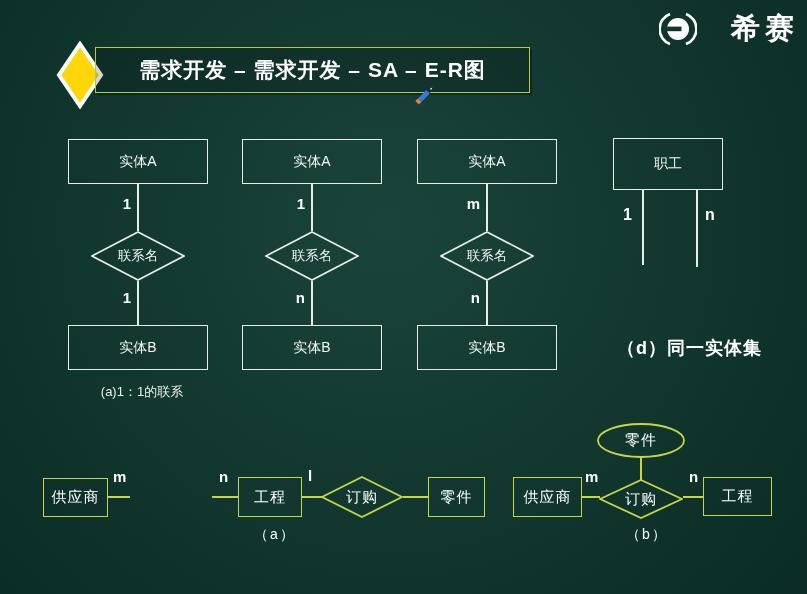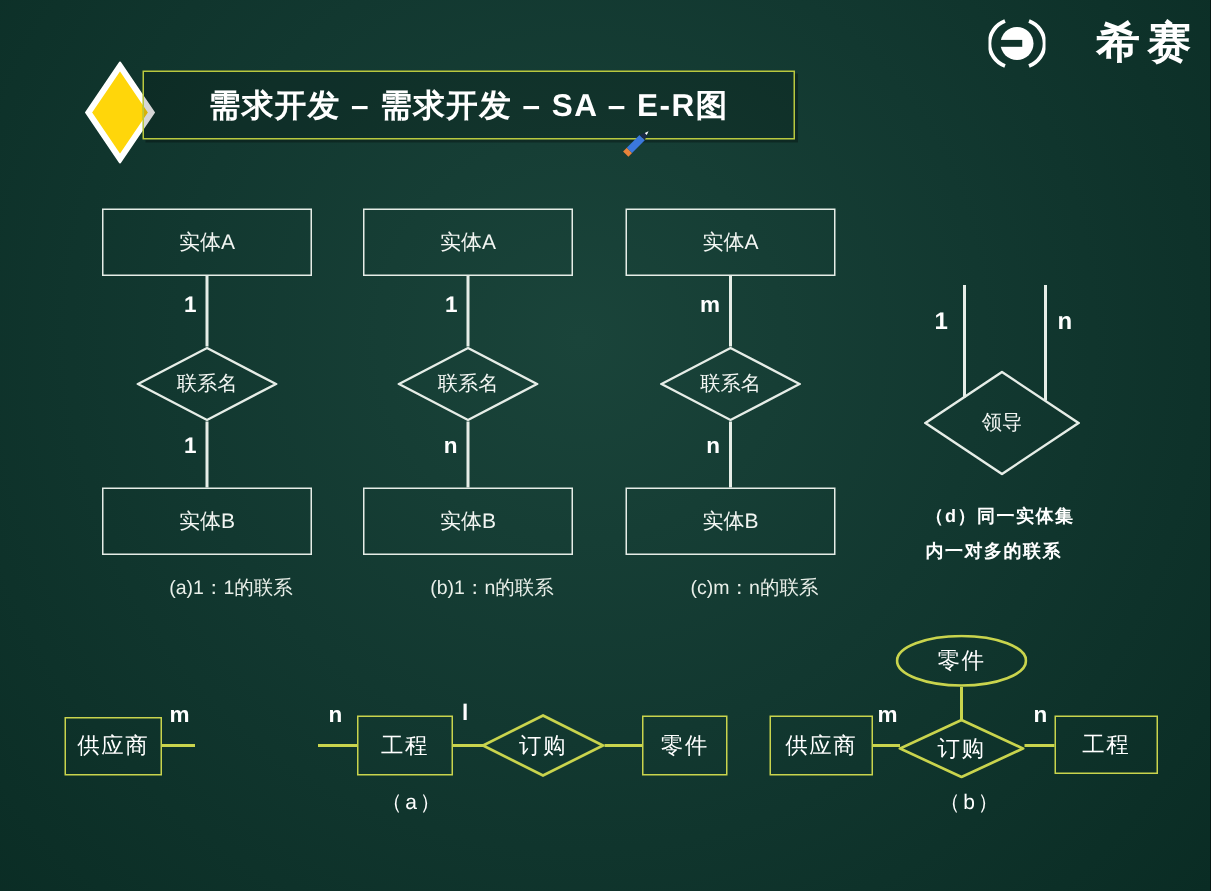--- a/index.html
+++ b/index.html
@@ -41,28 +41,28 @@
   .num{
     position:absolute;right:calc(50% + 7px);color:#fff;
     font-size:15px;font-weight:600;text-align:right;
   }
   .dia{position:absolute;left:calc(50% - 47px);width:94px;height:50px;}
   .dia-text,.ydia-text{
     position:absolute;inset:0;display:flex;align-items:center;justify-content:center;
     color:#f3f6f3;font-size:13.5px;
   }
   .caption{
-    position:absolute;top:244px;left:16px;width:100%;text-align:center;
+    position:absolute;top:244px;left:4px;width:100%;text-align:center;
     color:#e9efe9;font-size:13px;
   }
   
   .dcol{position:absolute;left:613px;top:138px;width:140px;height:250px;}
   .dcol .entity{width:110px;height:52px;}
   .dnum{position:absolute;color:#fff;font-size:16px;font-weight:600;}
-  .dcap{position:absolute;left:4px;color:#fff;font-size:12px;font-weight:600;letter-spacing:1px;white-space:nowrap;}
+  .dcap{position:absolute;left:4px;color:#fff;font-size:18px;font-weight:600;letter-spacing:1px;white-space:nowrap;}
   
   .ybox{
     position:absolute;border:1.8px solid var(--yellow);color:#fff;font-size:15px;
     display:flex;align-items:center;justify-content:center;letter-spacing:1px;
   }
   .yhline{position:absolute;height:1.8px;background:var(--yellow);}
   .yvline{position:absolute;width:1.8px;background:var(--yellow);}
   .ylabel{position:absolute;color:#fff;font-size:15px;font-weight:600;}
   .ydia{position:absolute;}
   .ycaption{position:absolute;color:#fff;font-size:14px;text-align:center;width:70px;letter-spacing:2px;}
@@ -123,52 +123,44 @@
     <div class="num" style="top:56px">1</div>
     <div class="dia" style="top:92px">
       <svg width="94" height="50" viewBox="0 0 94 50">
         <polygon points="47,1 93,25 47,49 1,25" fill="none" stroke="#e6ede7" stroke-width="1.6"></polygon>
       </svg>
       <span class="dia-text">联系名</span>
     </div>
     <div class="vline" style="top:142px;height:44px"></div>
     <div class="num" style="top:150px">n</div>
     <div class="entity" style="top:186px">实体B</div>
-    <div class="caption">(b)1：n的联系</div>
   </div>
 
   <div class="er-col" style="left:417px">
     <div class="entity" style="top:0">实体A</div>
     <div class="vline" style="top:45px;height:47px"></div>
     <div class="num" style="top:56px">m</div>
     <div class="dia" style="top:92px">
       <svg width="94" height="50" viewBox="0 0 94 50">
         <polygon points="47,1 93,25 47,49 1,25" fill="none" stroke="#e6ede7" stroke-width="1.6"></polygon>
       </svg>
       <span class="dia-text">联系名</span>
     </div>
     <div class="vline" style="top:142px;height:44px"></div>
     <div class="num" style="top:150px">n</div>
     <div class="entity" style="top:186px">实体B</div>
-    <div class="caption">(c)m：n的联系</div>
   </div>
 
   <div class="dcol">
+    <div class="entity" style="top:0">职工</div>
     <div class="vline" style="left:29px;top:52px;height:75px"></div>
     <div class="vline" style="left:83px;top:52px;height:77px"></div>
     <div class="dnum" style="left:10px;top:68px">1</div>
     <div class="dnum" style="left:92px;top:68px">n</div>
-    <div class="dia" style="left:3px;top:109px;width:104px;height:70px">
-      <svg width="104" height="70" viewBox="0 0 104 70">
-        <polygon points="52,1 103,35 52,69 1,35" fill="none" stroke="#e6ede7" stroke-width="1.6"></polygon>
-      </svg>
-      <span class="dia-text">领导</span>
-    </div>
     <div class="dcap" style="top:198px">（d）同一实体集</div>
-    <div class="dcap" style="top:221px">内一对多的联系</div>
   </div>
 
   <div class="ybox" style="left:43px;top:478px;width:65px;height:39px">供应商</div>
   <div class="yhline" style="left:108px;top:496px;width:22px"></div>
   <div class="ylabel" style="left:113px;top:468px">m</div>
   <div class="yhline" style="left:212px;top:496px;width:26px"></div>
   <div class="ylabel" style="left:219px;top:468px">n</div>
   <div class="ybox" style="left:238px;top:477px;width:64px;height:40px">工程</div>
   <div class="yhline" style="left:302px;top:496px;width:20px"></div>
   <div class="ylabel" style="left:308px;top:467px">l</div>

